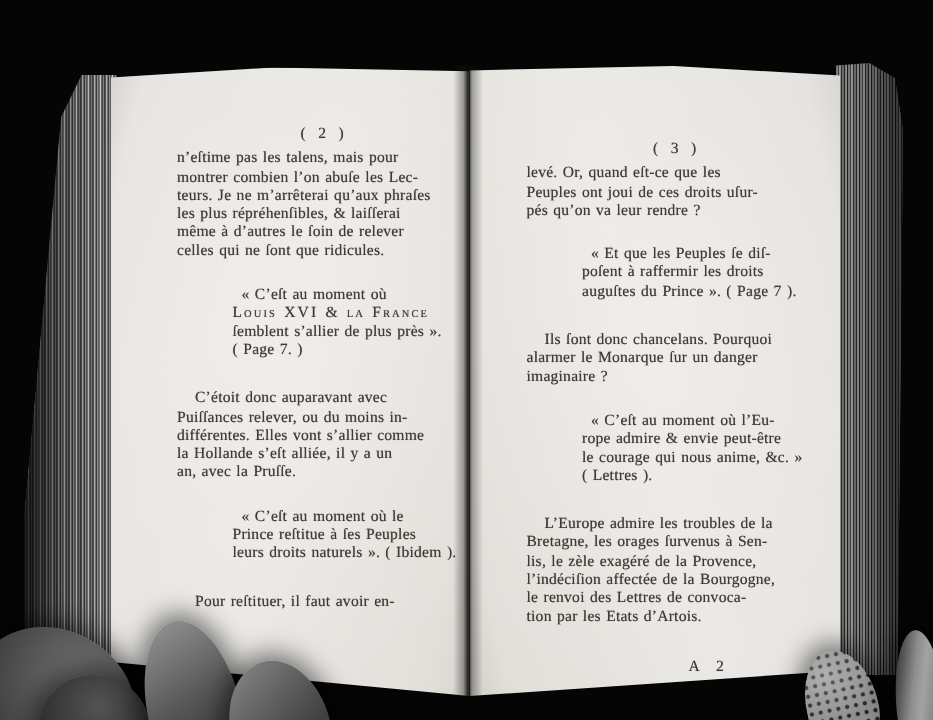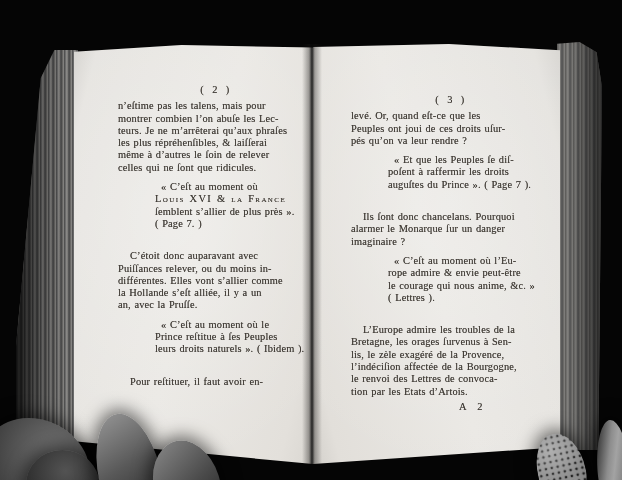--- a/index.html
+++ b/index.html
@@ -56,23 +56,23 @@
     position:absolute;z-index:15;color:var(--ink,#332e28);
     font-size:10.4px;line-height:12.3px;letter-spacing:.15px;word-spacing:.8px;
     opacity:.93;text-shadow:0 0 .5px rgba(45,40,34,.65);
   }
   .col-left{left:44px;top:39px;width:196px;}
   .col-right{left:38px;top:50px;width:200px;}
   .pg-head{text-align:center;letter-spacing:2.5px;margin-bottom:4px;}
   .line{white-space:nowrap;}
   .bf{margin-top:20px;text-indent:12px;}
   .q{padding-left:37px;}
-  .qf{margin-top:7px;padding-left:43px;}
+  .qf{margin-top:17px;padding-left:43px;}
   .qsc{padding-left:37px;font-variant:small-caps;letter-spacing:1.4px;}
-  .sig{margin-top:3px;padding-left:108px;letter-spacing:4px;}
+  .sig{margin-top:21px;padding-left:108px;letter-spacing:4px;}
   
   .finger{position:absolute;z-index:30;box-shadow:0 0 16px 5px rgba(0,0,0,.5);}
   .fL1{left:-20px;top:420px;width:112px;height:95px;border-radius:50%;
        transform:rotate(28deg);
        background:radial-gradient(circle at 60% 28%,#757575,#3c3c3c 72%);}
   .fL4{left:26px;top:450px;width:74px;height:70px;border-radius:50%;
        transform:rotate(10deg);
        background:radial-gradient(circle at 50% 30%,#535353,#2a2a2a 75%);}
   .fL2{left:96px;top:413px;width:62px;height:100px;
        border-radius:50% 50% 46% 46% / 62% 62% 38% 38%;

